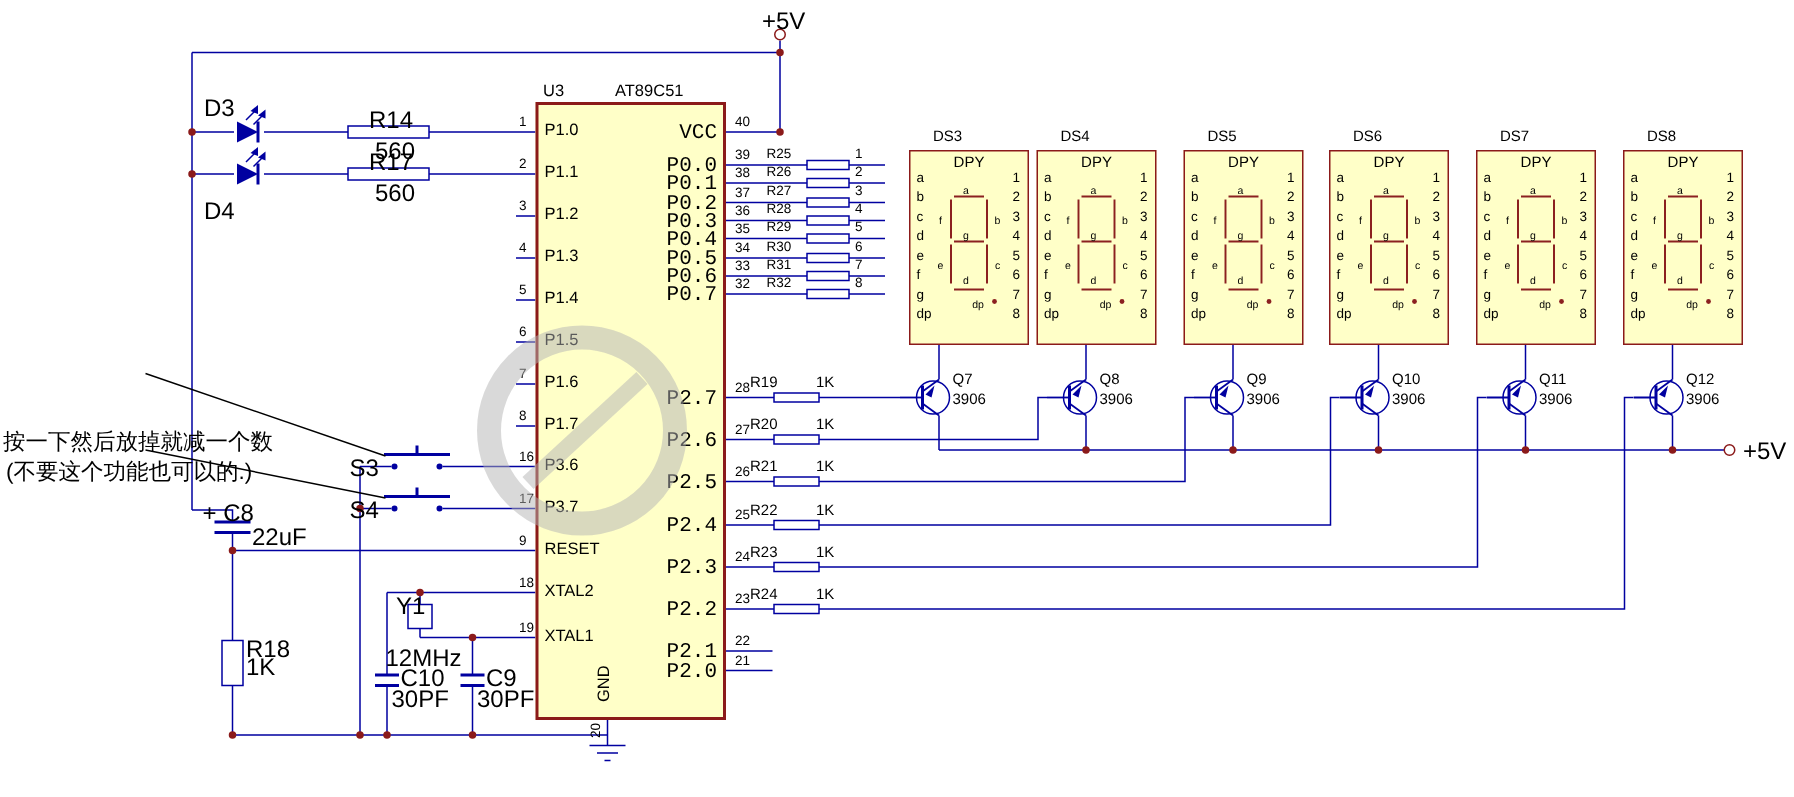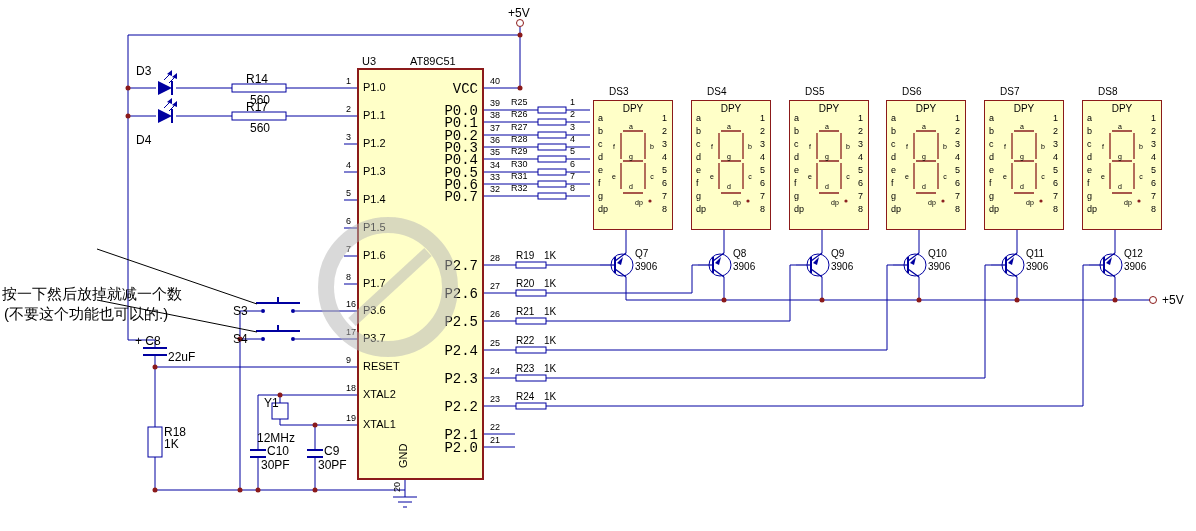--- a/index.html
+++ b/index.html
@@ -1,33 +1,33 @@
 <!DOCTYPE html>
 <html><head>
 <meta charset="utf-8">
 <style>
   html,body{margin:0;padding:0;background:#fff;}
   #page{position:relative;width:1196px;height:531px;background:#fff;overflow:hidden;
         font-family:"Liberation Sans","DejaVu Sans",sans-serif;color:#000;}
   svg{display:block}
   .abs{position:absolute}
-  .label{position:absolute;font-size:12px;white-space:nowrap;}
+  .label{position:absolute;font-size:16px;white-space:nowrap;}
   .fs9{font-size:9px}.fs11{font-size:11px}
   .cjk{position:absolute;font-size:15px;white-space:nowrap;}
   
   .ic-box{position:absolute;left:357px;top:68px;width:127px;height:412px;
           background:#FFFFC8;border:2px solid #8B1A1A;box-sizing:border-box;}
   .rot{transform:rotate(-90deg);transform-origin:0 0;}
   
   .lpin,.rpin,.drow,.srow{position:absolute;width:0;height:0;}
   .lp-num{position:absolute;left:2px;top:-12px;font-size:9px;}
   .lp-name{position:absolute;left:19px;top:-7px;font-size:11px;white-space:nowrap;}
   .rp-num{position:absolute;left:6px;top:-12px;font-size:9px;}
   .rp-name{position:absolute;right:6px;top:-7px;font-size:14px;white-space:nowrap;font-family:Liberation Mono, monospace;}
-  .dref{position:absolute;left:32px;top:-15px;font-size:10px;}
+  .dref{position:absolute;left:16px;top:-15px;font-size:10px;}
   .dval{position:absolute;left:60px;top:-15px;font-size:10px;}
   .sref{position:absolute;left:27px;top:-13px;font-size:9px;}
   .snet{position:absolute;left:86px;top:-13px;font-size:9px;}
   
   .display{position:absolute;width:80px;height:146px;}
   .ds-ref{position:absolute;left:16px;top:0;font-size:10px;}
   .ds-box{position:absolute;left:0;top:14px;width:80px;height:130px;background:#FFFFC8;
           border:1.5px solid #8B1A1A;box-sizing:border-box;}
   .ds-title{position:absolute;left:0;right:0;top:2px;text-align:center;font-size:10px;}
   .ds-letters{position:absolute;left:4px;top:11px;font-size:9px;line-height:13px;white-space:pre-line;}
@@ -405,21 +405,21 @@
     <div class="drow" style="left: 484px; top: 378px;">
       <span class="dref">R23</span>
       <span class="dval">1K</span>
     </div>
 
     <div class="drow" style="left: 484px; top: 406px;">
       <span class="dref">R24</span>
       <span class="dval">1K</span>
     </div>
 
-    <div class="display" style="left: 593px; top: 86px;">
+    <div class="display" style="left: 606px; top: 86px;">
       <div class="ds-ref">DS3</div>
       <div class="ds-box">
         <div class="ds-title">DPY</div>
         <div class="ds-letters">a
 b
 c
 d
 e
 f
 g

